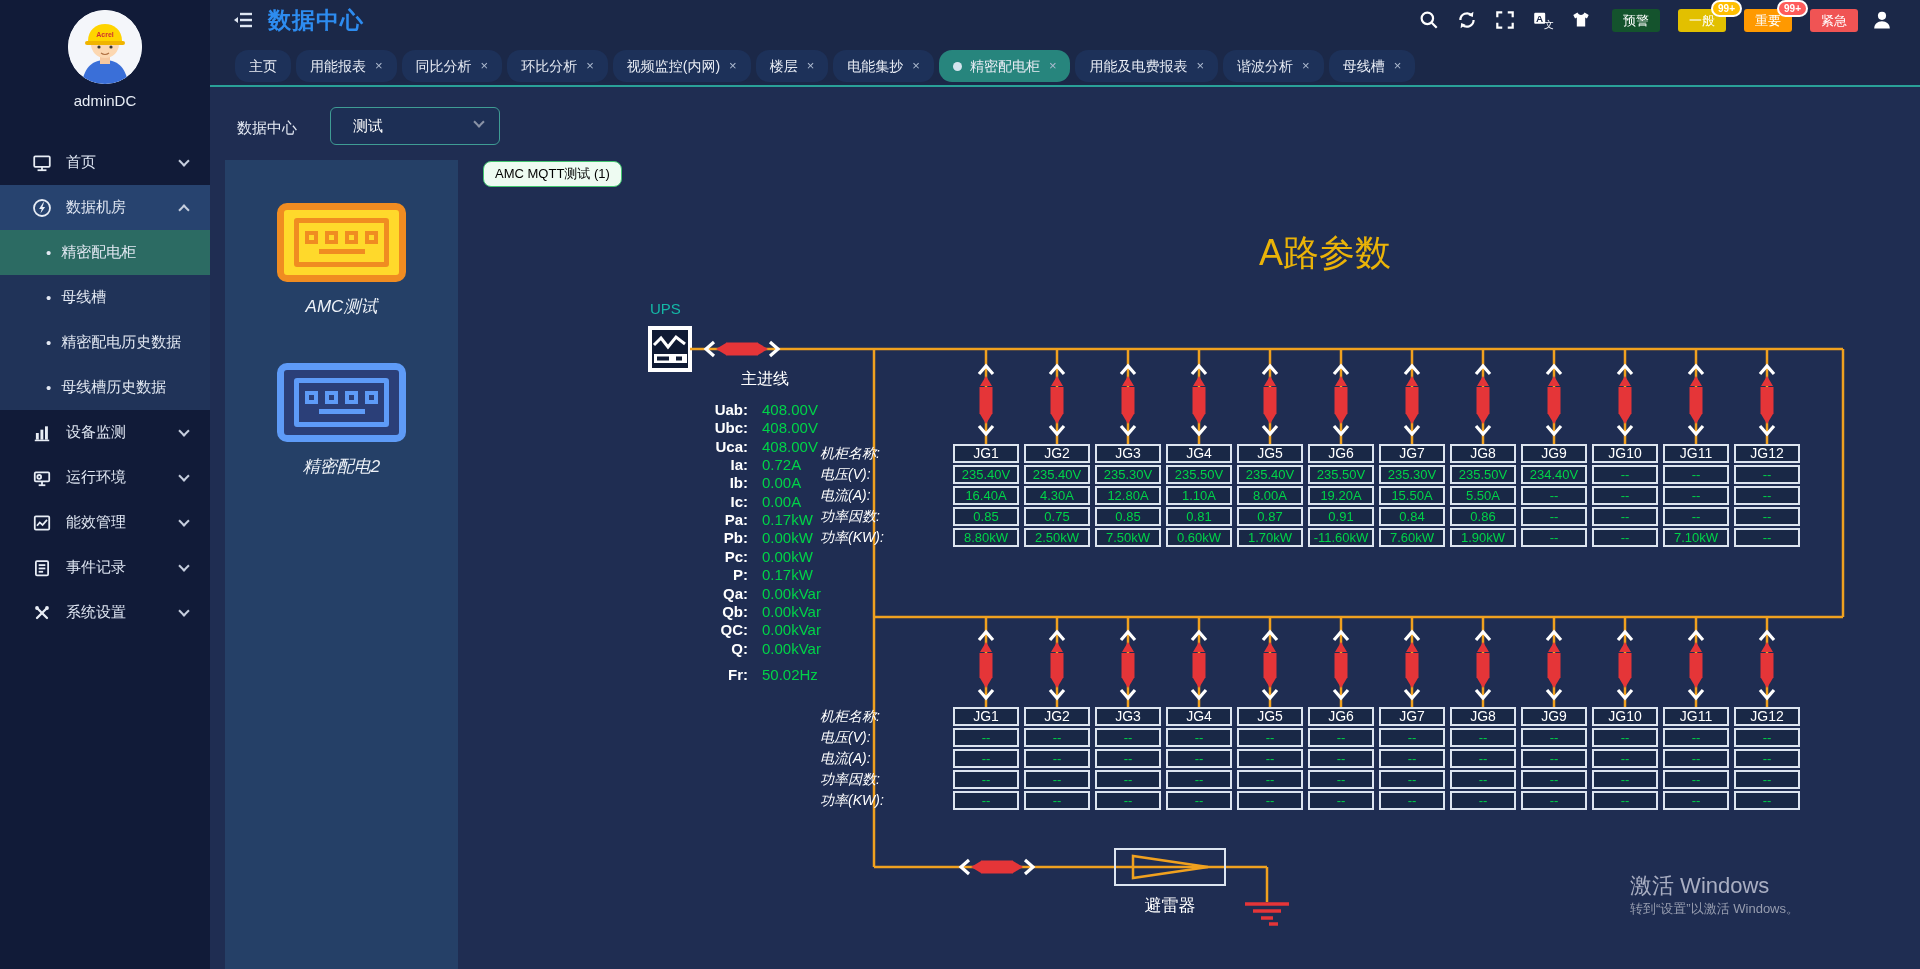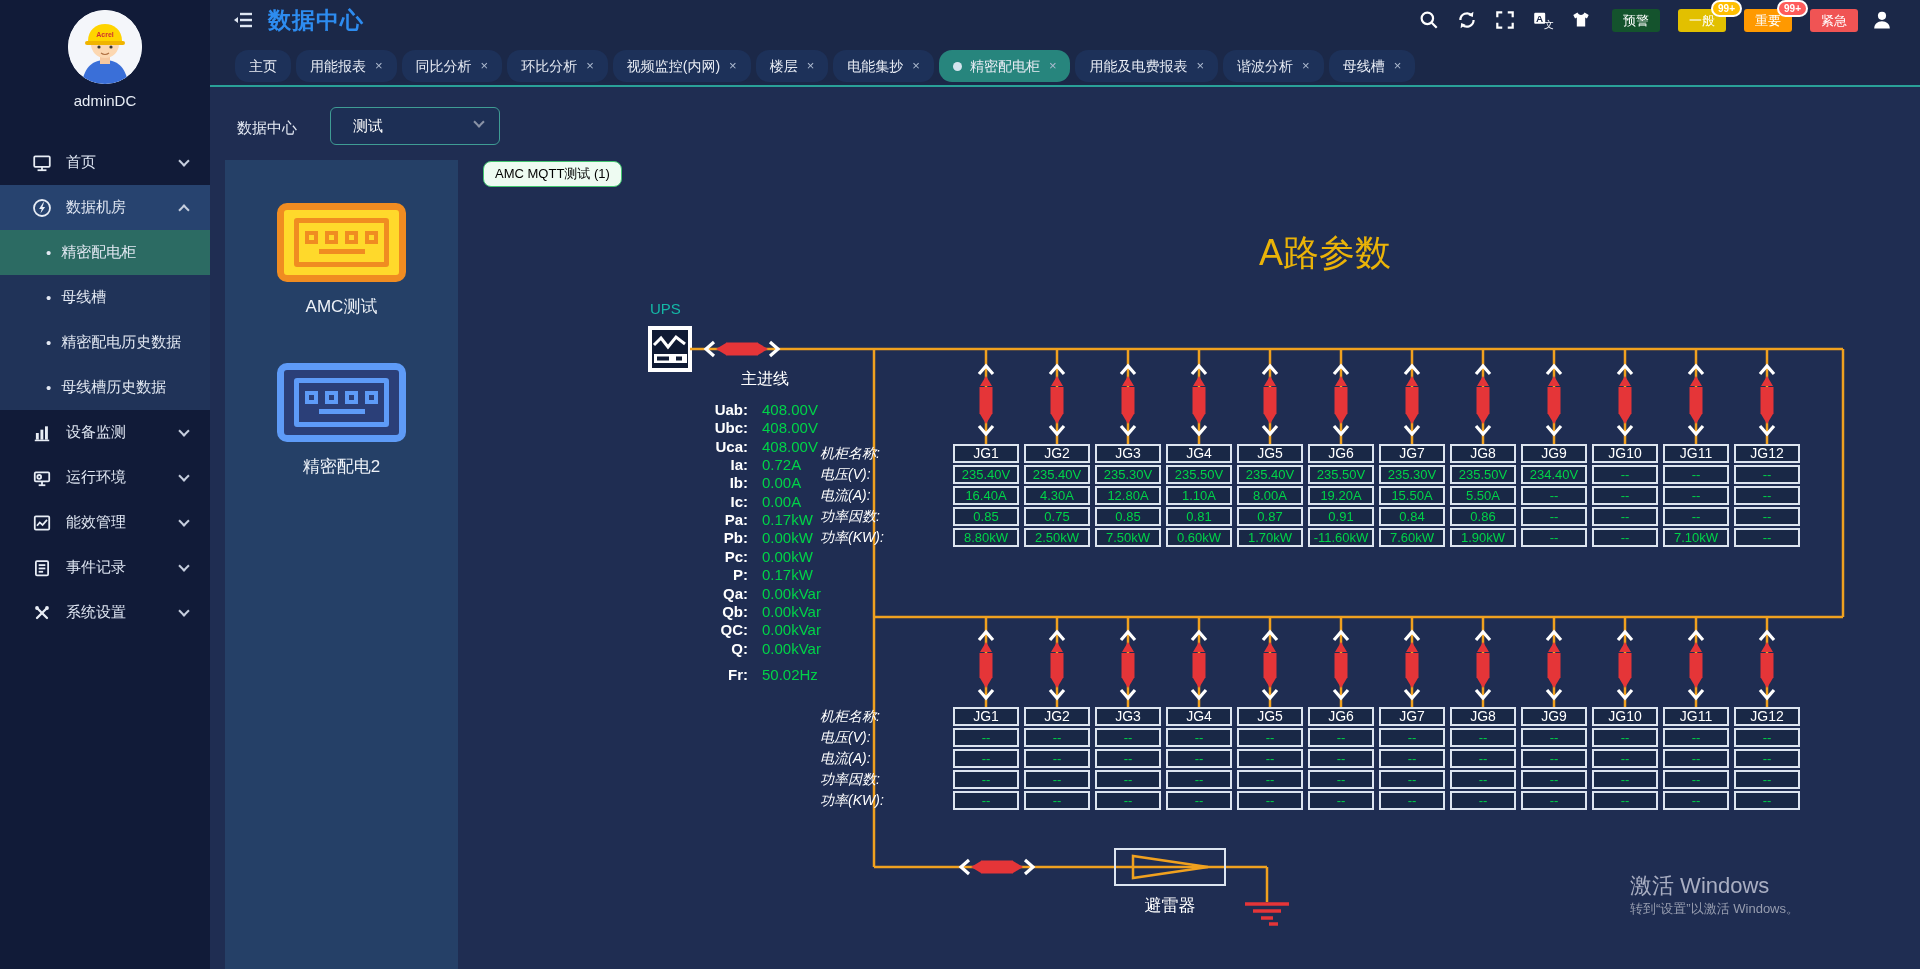--- a/index.html
+++ b/index.html
@@ -42,21 +42,21 @@
   .tab .tdot { width:9px; height:9px; border-radius:50%; background:#d5e4ee; margin-right:8px; }
   .tab .tclose { margin-left:9px; color:#aebbd0; font-size:13px; }
   .tab.active { background:#27857d; }
 
   
   .tb-label { position:absolute; left:237px; top:119px; color:#e6ebf5; font-size:15px; }
   .tb-select { position:absolute; left:330px; top:107px; width:170px; height:38px; background:#1d2f55; border:1px solid #3f9c94; border-radius:6px; color:#fff; font-size:15px; line-height:36px; padding-left:22px; cursor:pointer; }
   .tb-select .chev { right:16px; top:14px; border-color:#8a93a6; }
 
   
-  .panel { position:absolute; left:225px; top:160px; width:233px; height:809px; background:#254067; }
+  .panel { position:absolute; left:225px; top:160px; width:233px; height:809px; background:#254067;font-style:italic; }
   .dev-card { position:absolute; left:0; width:233px; text-align:center; cursor:pointer; }
   .dev-icon { width:129px; height:79px; margin:0 auto; border-radius:10px; padding:8px 10px; }
   .dev-icon .inner { width:100%; height:100%; border-radius:3px; display:flex; flex-direction:column; align-items:center; justify-content:center; gap:5px; }
   .dev-icon .sqrow { display:flex; gap:7px; }
   .dev-icon .sq { width:13px; height:13px; border-style:solid; border-width:4px; }
   .dev-icon .bar { width:46px; height:5px; }
   .dev-name { margin-top:13px; color:#eef2f8; font-size:17px; }
   .dev-yellow .dev-icon { background:#ffd92b; border:7px solid #f08c21; }
   .dev-yellow .inner { border:5px solid #f08c21; }
   .dev-yellow .sq { border-color:#f08c21; background:#ffd92b; }

